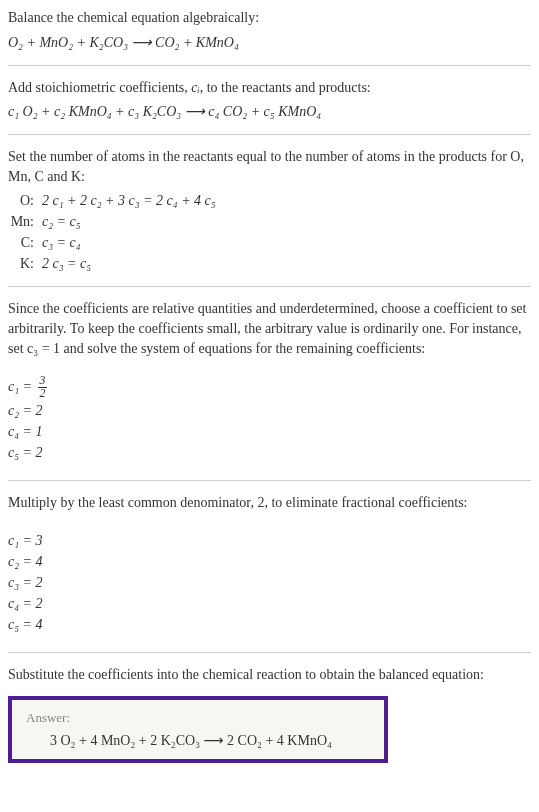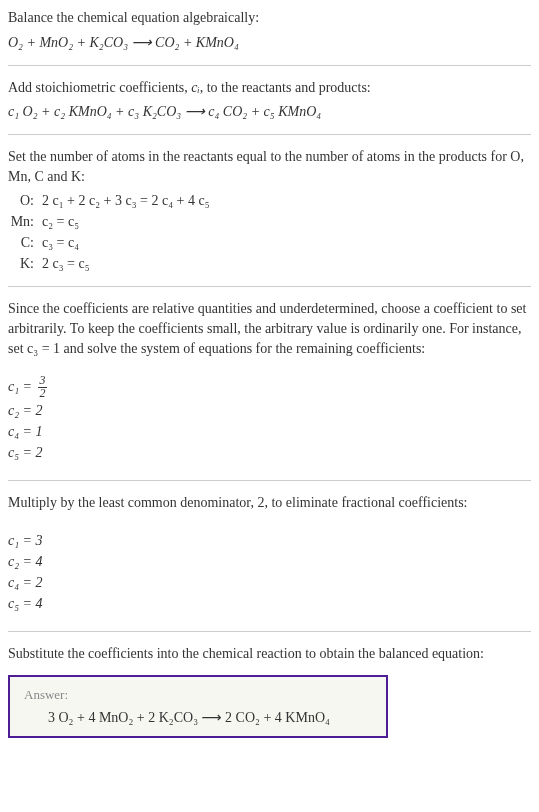--- a/index.html
+++ b/index.html
@@ -38,20 +38,21 @@
     .atom-row {
       display: flex;
       line-height: 1.5;
     }
     .atom-label {
       width: 34px;
       text-align: right;
       padding-right: 8px;
     }
     .atom-eq {
+      font-style: italic;
     }
     .coeff-list {
       margin: 17px 0;
     }
     .coeff-line {
       font-style: italic;
       line-height: 1.5;
     }
     .frac {
       display: inline-block;
@@ -64,21 +65,21 @@
     .frac .num {
       display: block;
       border-bottom: 1px solid #333;
       padding: 0 2px;
     }
     .frac .den {
       display: block;
       padding: 0 2px;
     }
     .answer-box {
-      border: 2px solid #4c1d95;
+      border: 4px solid #4c1d95;
       background: #f7f7f2;
       padding: 10px 14px;
       margin-top: 8px;
       display: inline-block;
       min-width: 380px;
     }
     .answer-label {
       color: #888;
       font-size: 13px;
       margin-bottom: 6px;
@@ -148,20 +149,21 @@
   </div>
 </div>
 
 <hr>
 
 <div class="section">
   <div class="para">Multiply by the least common denominator, 2, to eliminate fractional coefficients:</div>
   <div class="coeff-list">
     <div class="coeff-line">c₁ = 3</div>
     <div class="coeff-line">c₂ = 4</div>
+    <div class="coeff-line">c₃ = 2</div>
     <div class="coeff-line">c₄ = 2</div>
     <div class="coeff-line">c₅ = 4</div>
   </div>
 </div>
 
 <hr>
 
 <div class="section">
   <div class="para">Substitute the coefficients into the chemical reaction to obtain the balanced equation:</div>
   <div class="answer-box">

